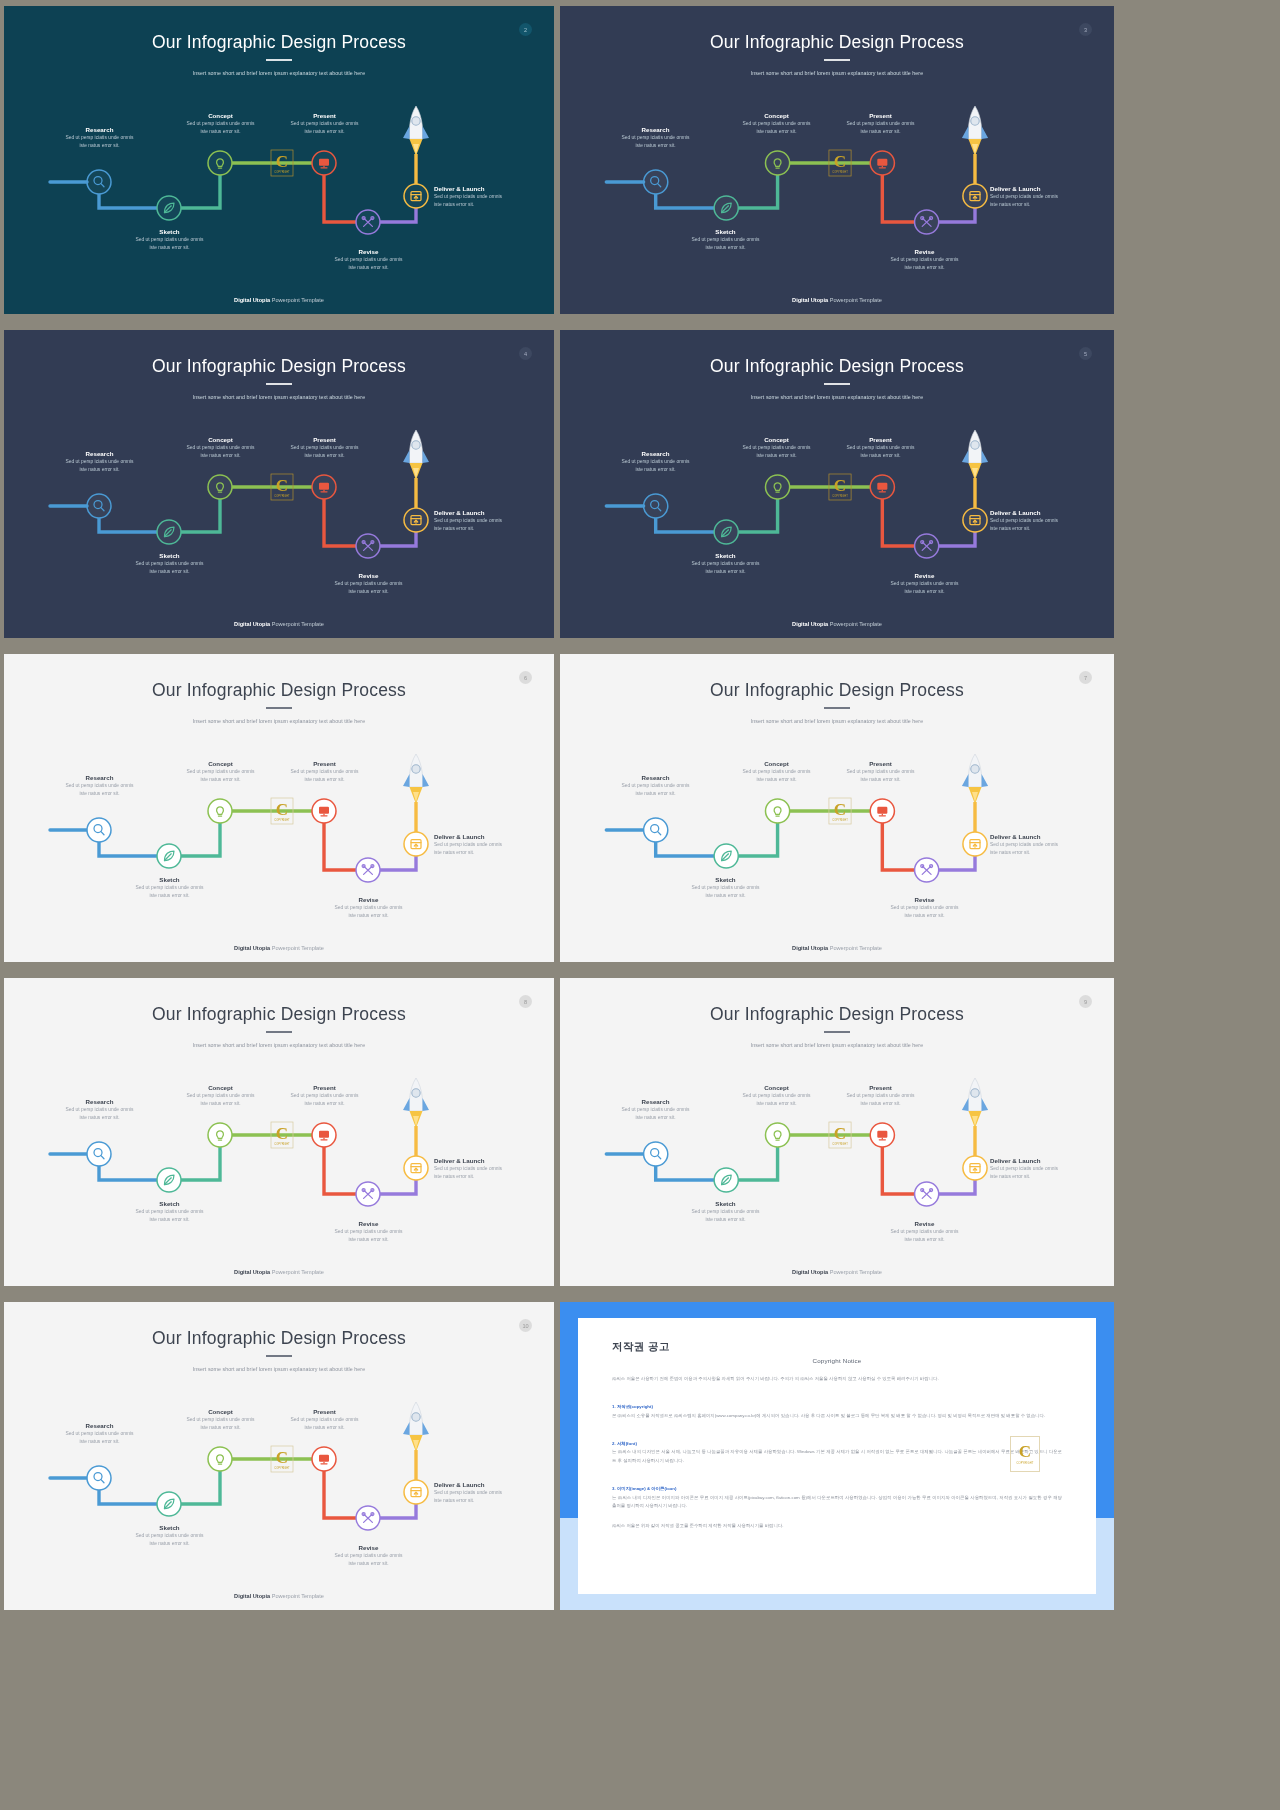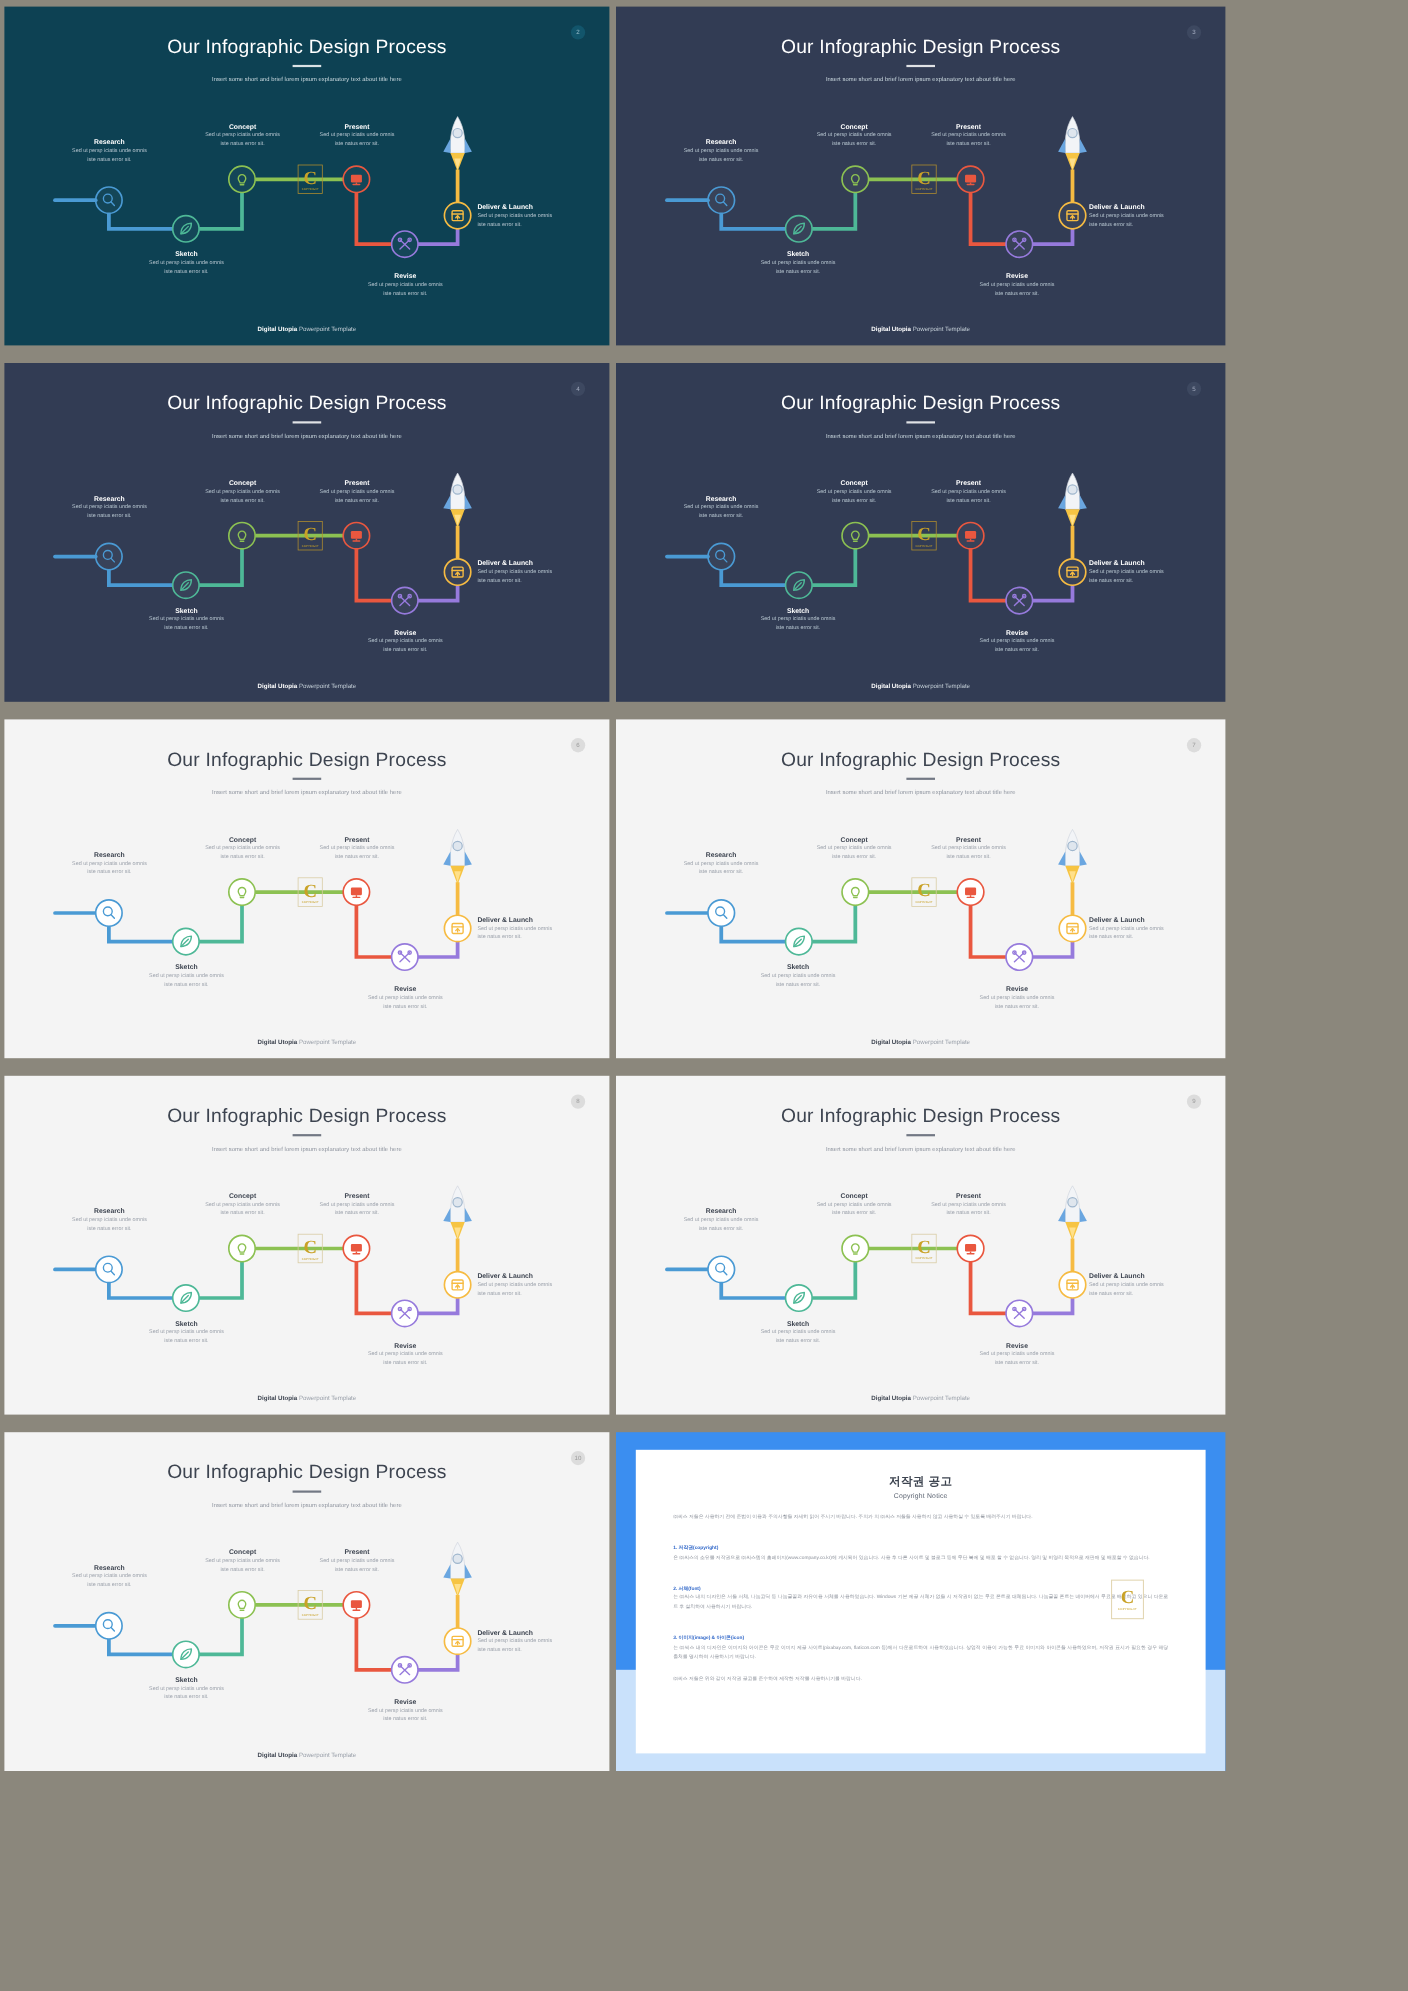--- a/index.html
+++ b/index.html
@@ -87,21 +87,21 @@
 
   
   .cp-slide { background:#3b8ef0; position:relative; width:100%; height:308px; overflow:hidden; }
   .cp-band  { position:absolute; left:0; right:0; bottom:0; height:92px; background:#c9e1fb; }
   .cp-paper {
     position:absolute; left:18px; right:18px; top:16px; bottom:16px;
     background:#ffffff;
     padding:22px 34px;
   }
   .cp-title-ko {
-    text-align:center; font-size:10.5px; font-weight:bold; color:#3d4450;
+    font-size:10.5px; font-weight:bold; color:#3d4450;
     letter-spacing:.4px;
   }
   .cp-title-en {
     text-align:center; font-size:6.2px; color:#5a6270; margin-top:3px;
     letter-spacing:.2px;
   }
   .cp-p {
     margin-top:11px; font-size:4.4px; line-height:1.95; color:#8a8f99;
     text-align:justify; white-space:pre-line;
   }

